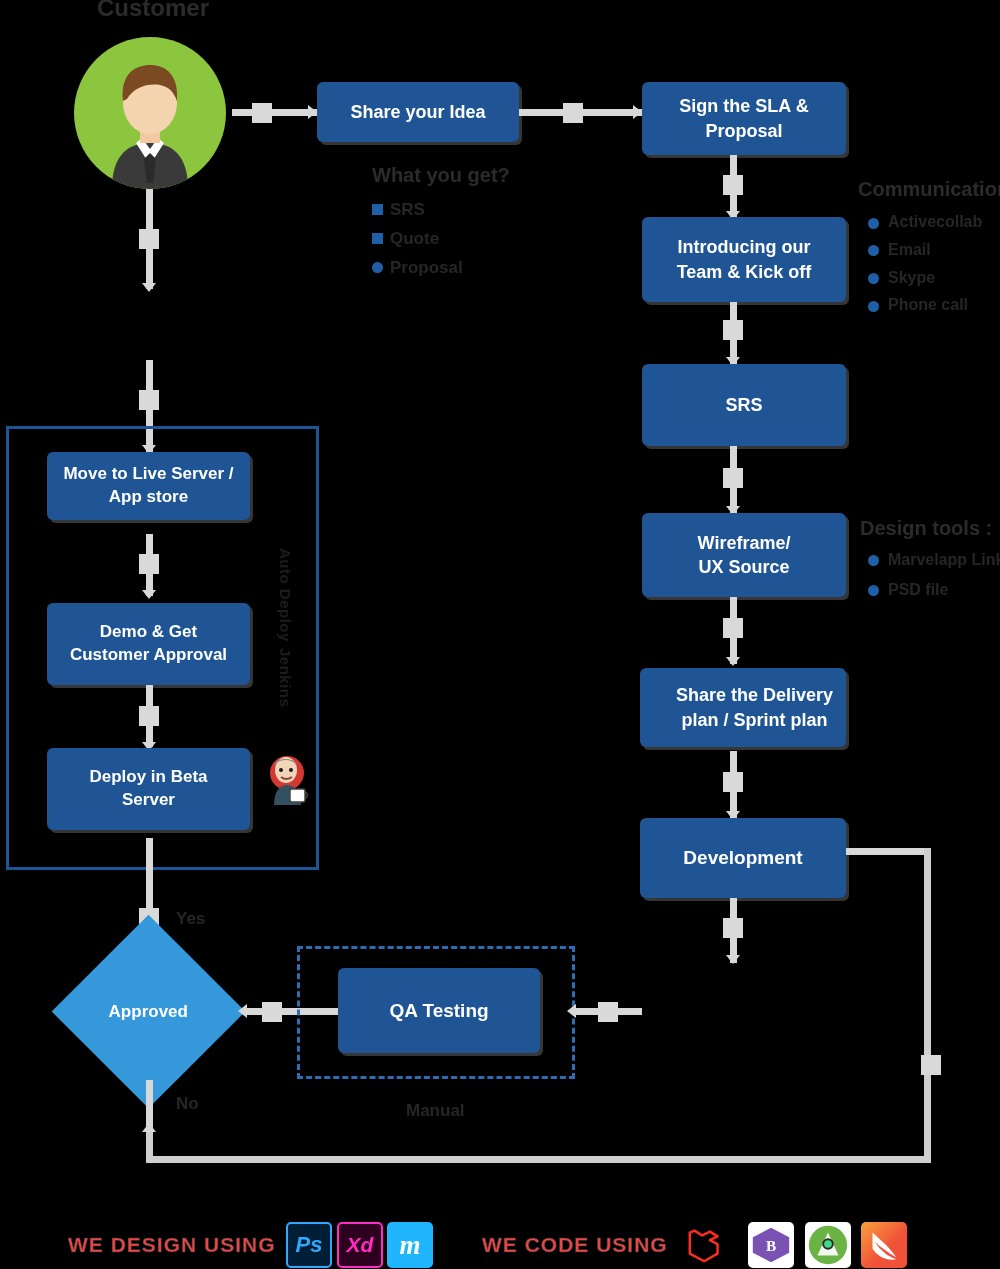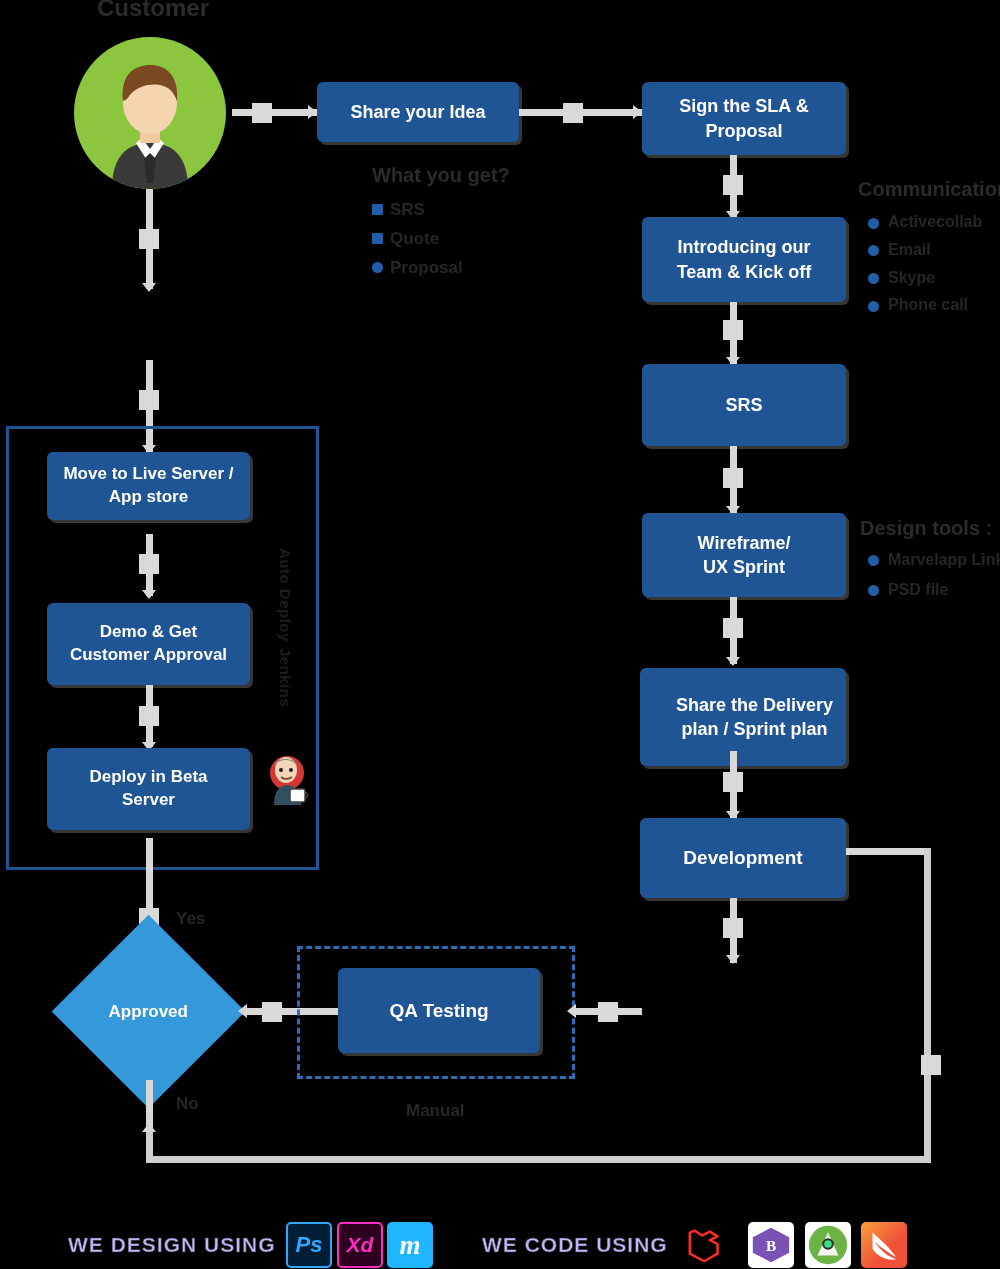--- a/index.html
+++ b/index.html
@@ -125,21 +125,21 @@
     font-weight: bold;
     font-size: 15px;
     writing-mode: vertical-rl;
     white-space: nowrap;
     letter-spacing: 0.5px;
   }
 
   
   .footer-label {
     position: absolute;
-    color: #c4b5fd;
+    color: #ef4444;
     font-weight: bold;
     font-size: 21px;
     letter-spacing: 1px;
     white-space: nowrap;
     -webkit-text-stroke: 0.6px #3a3a3a;
   }
   .tool-icon {
     position: absolute;
     width: 46px; height: 46px;
     border-radius: 5px;
@@ -218,28 +218,28 @@
   <div class="pbox" style="left:642px; top:364px; width:204px; height:82px; font-size:18px;">
     <span>SRS</span>
   </div>
 
   <div class="conn v" style="left:730px; top:446px; height:67px;"></div>
   <div class="knob" style="left:723px; top:468px;"></div>
   <div class="arrow-down" style="left:726px; top:506px;"></div>
 
   <div class="pbox" style="left:642px; top:513px; width:204px; height:84px; font-size:18px; flex-direction:column;">
     <span>Wireframe/</span>
-    <span>UX Sprint</span>
+    <span>UX Source</span>
   </div>
 
   <div class="conn v" style="left:730px; top:597px; height:67px;"></div>
   <div class="knob" style="left:723px; top:618px;"></div>
   <div class="arrow-down" style="left:726px; top:657px;"></div>
 
-  <div class="pbox" style="left:640px; top:668px; width:206px; height:98px; font-size:18px; flex-direction:column;padding-left:33px;">
+  <div class="pbox" style="left:640px; top:668px; width:206px; height:79px; font-size:18px; flex-direction:column;padding-left:33px;">
     <span>Share the Delivery</span>
     <span>plan / Sprint plan</span>
   </div>
 
   <div class="conn v" style="left:730px; top:751px; height:67px;"></div>
   <div class="knob" style="left:723px; top:772px;"></div>
   <div class="arrow-down" style="left:726px; top:811px;"></div>
 
   <div class="pbox" style="left:640px; top:818px; width:206px; height:80px; font-size:19px;">
     <span>Development</span>

